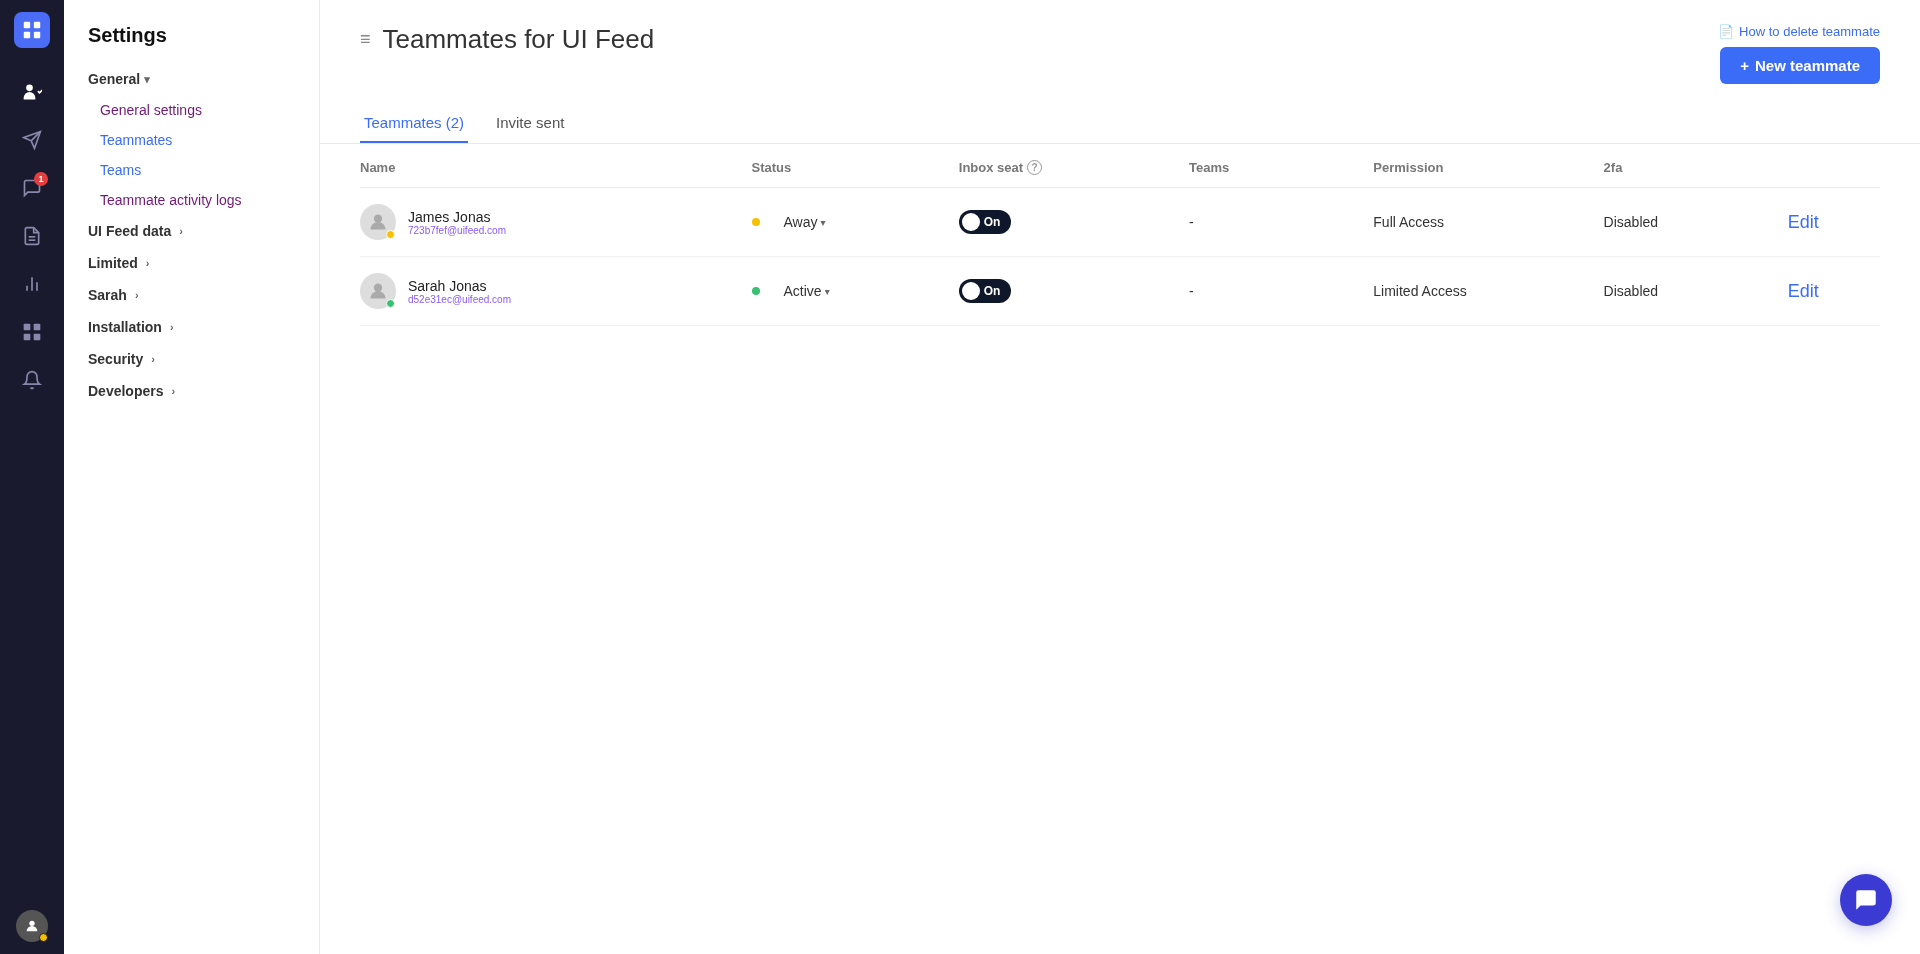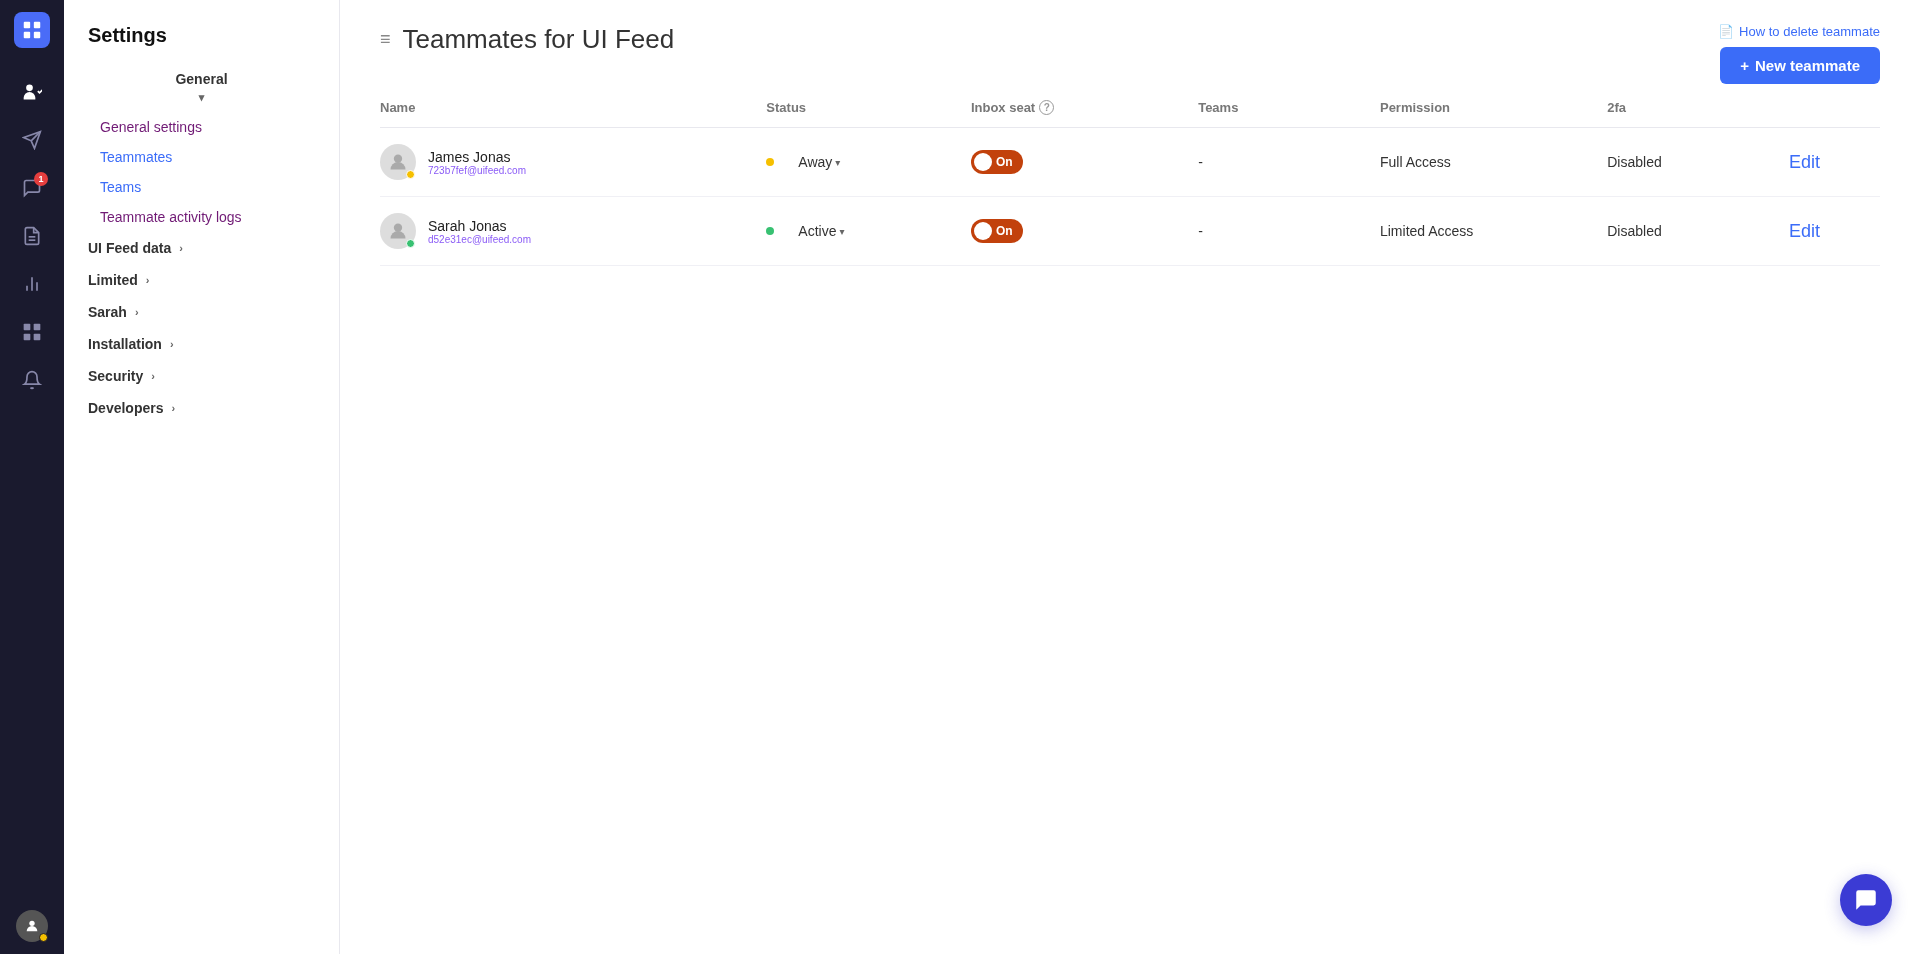--- a/index.html
+++ b/index.html
@@ -76,21 +76,21 @@
       right: 0;
       width: 9px;
       height: 9px;
       border-radius: 50%;
       background: #f6c000;
       border: 1px solid #1a1a2e;
     }
 
     
     .sidebar {
-      width: 276px;
+      width: 256px;
       background: #fff;
       border-right: 1px solid #e8e8ee;
       display: flex;
       flex-direction: column;
       flex-shrink: 0;
       padding: 0;
     }
     .sidebar-title {
       font-size: 20px;
       font-weight: 700;
@@ -102,21 +102,20 @@
     }
     .sidebar-group-label {
       font-size: 14px;
       font-weight: 600;
       color: #333;
       padding: 8px 16px;
       display: flex;
       align-items: center;
       gap: 4px;
       cursor: pointer;
-      flex-direction: column;
     }
     .sidebar-group-label .chevron { font-size: 11px; color: #666; }
     .sidebar-nav-item {
       font-size: 14px;
       color: #701a75;
       padding: 7px 16px 7px 28px;
       border-radius: 6px;
       cursor: pointer;
       display: block;
     }
@@ -310,21 +309,21 @@
       display: flex;
       align-items: center;
       gap: 3px;
       cursor: pointer;
       font-size: 14px;
       color: #333;
       padding: 0;
     }
     .dropdown-arrow { font-size: 10px; color: #666; }
     .toggle-on {
-      background: #c2410c;
+      background: #0f172a;
       border-radius: 12px;
       padding: 3px 6px 3px 3px;
       display: inline-flex;
       align-items: center;
       gap: 4px;
       font-size: 12px;
       font-weight: 600;
       color: white;
       min-width: 52px;
     }
@@ -494,20 +493,24 @@
         <span>📄</span>
         <span>How to delete teammate</span>
       </a>
       <button class="new-teammate-btn">
         <span>+</span>
         <span>New teammate</span>
       </button>
     </div>
   </div>
 
+  <div class="tabs">
+    <div class="tab active">Teammates (2)</div>
+    <div class="tab">Invite sent</div>
+  </div>
 
   <div class="table-container">
     <table class="teammates-table">
       <thead>
         <tr>
           <th style="width:340px;">Name</th>
           <th style="width:180px;">Status</th>
           <th style="width:200px;">
             <div class="th-inbox-seat">
               <span>Inbox seat</span>

